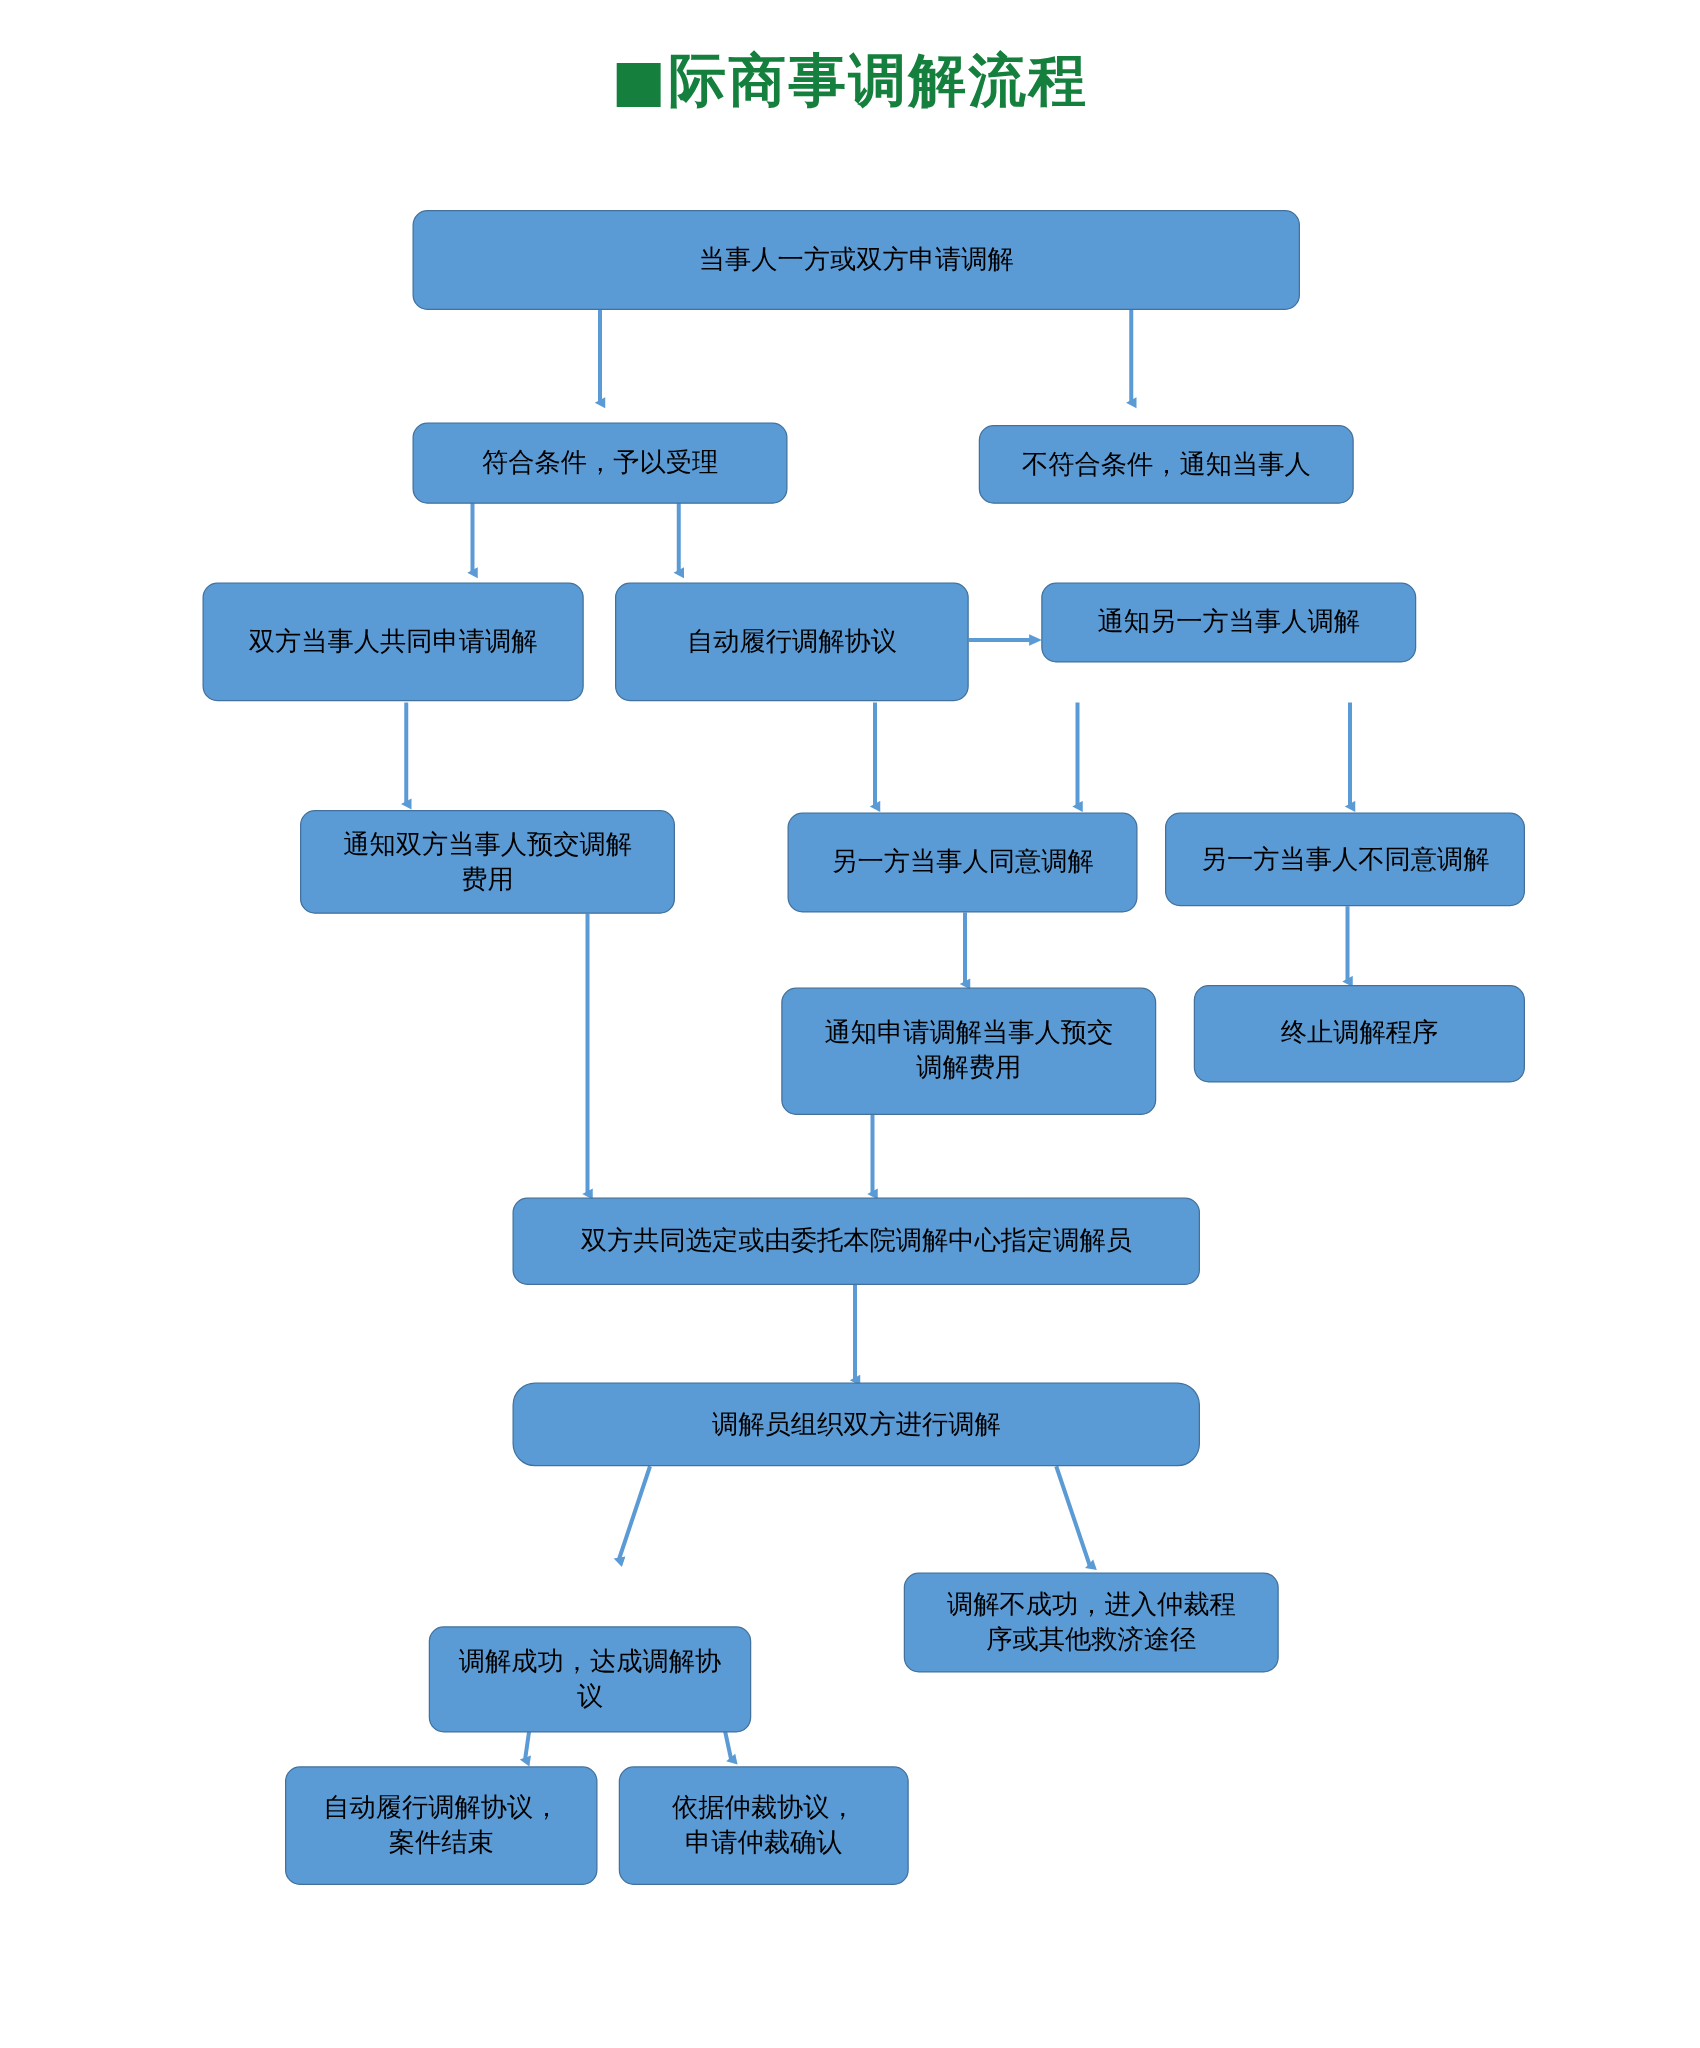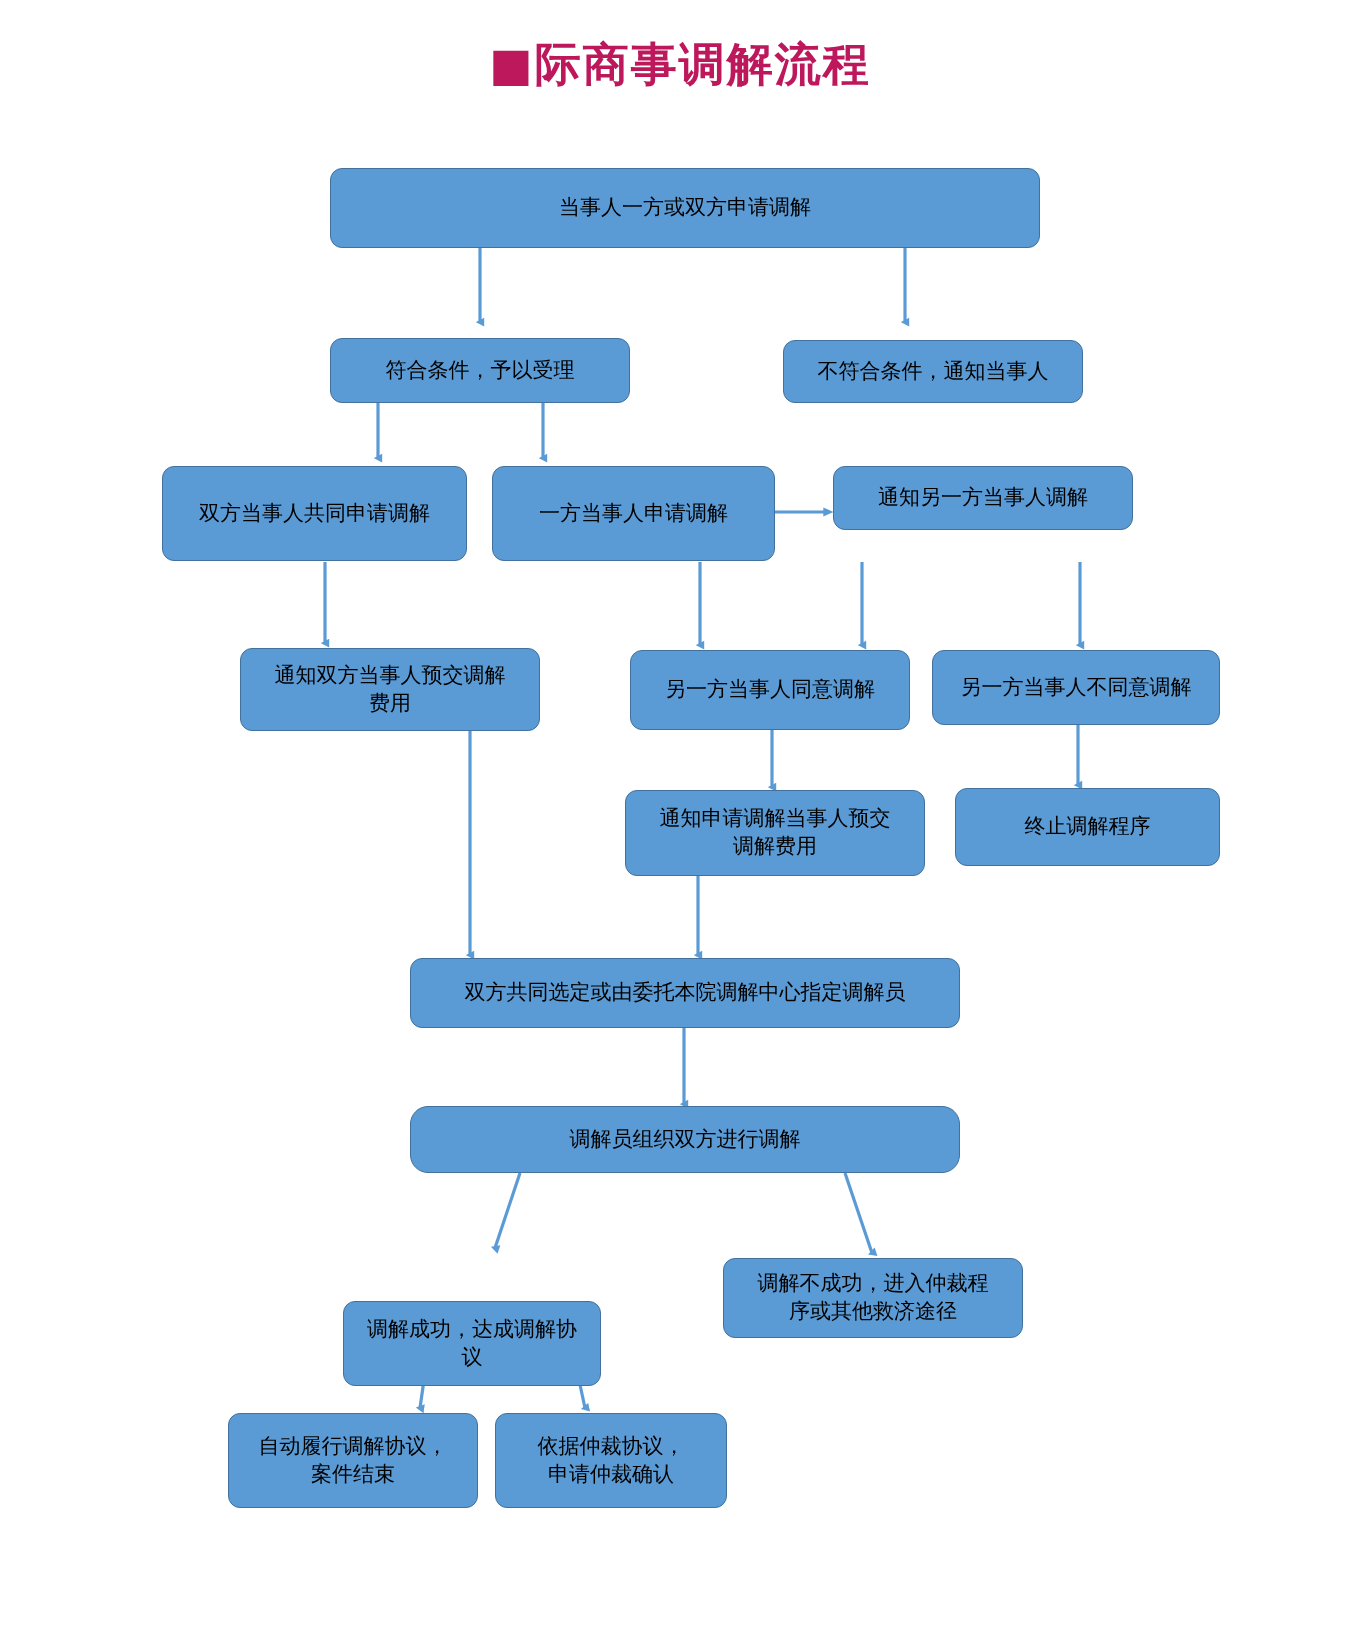--- a/index.html
+++ b/index.html
@@ -22,21 +22,21 @@
   #title {
     position: absolute;
     left: 0;
     top: 34px;
     width: 1360px;
     text-align: center;
     font-family: "DejaVu Serif", "Liberation Serif", serif;
     font-weight: bold;
     font-size: 46px;
     letter-spacing: 2px;
-    color: #be185d;
+    color: #15803d;
     white-space: pre;
   }
   #edges {
     position: absolute;
     left: 0;
     top: 0;
     width: 1360px;
     height: 1638px;
     pointer-events: none;
   }
@@ -124,41 +124,41 @@
 
   <div class="node" style="left:783px; top:340px; width:300px; height:63px;">
     <span>不符合条件，通知当事人</span>
   </div>
 
   <div class="node" style="left:162px; top:466px; width:305px; height:95px;">
     <span>双方当事人共同申请调解</span>
   </div>
 
   <div class="node" style="left:492px; top:466px; width:283px; height:95px;">
-    <span>一方当事人申请调解</span>
+    <span>自动履行调解协议</span>
   </div>
 
   <div class="node" style="left:833px; top:466px; width:300px; height:64px;">
     <span>通知另一方当事人调解</span>
   </div>
 
   <div class="node" style="left:240px; top:648px; width:300px; height:83px;">
     <span>通知双方当事人预交调解
 费用</span>
   </div>
 
   <div class="node" style="left:630px; top:650px; width:280px; height:80px;">
     <span>另一方当事人同意调解</span>
   </div>
 
   <div class="node" style="left:932px; top:650px; width:288px; height:75px;">
     <span>另一方当事人不同意调解</span>
   </div>
 
-  <div class="node" style="left:625px; top:790px; width:300px; height:86px;">
+  <div class="node" style="left:625px; top:790px; width:300px; height:102px;">
     <span>通知申请调解当事人预交
 调解费用</span>
   </div>
 
   <div class="node" style="left:410px; top:958px; width:550px; height:70px;">
     <span>双方共同选定或由委托本院调解中心指定调解员</span>
   </div>
 
   <div class="node" style="left:955px; top:788px; width:265px; height:78px;">
     <span>终止调解程序</span>

